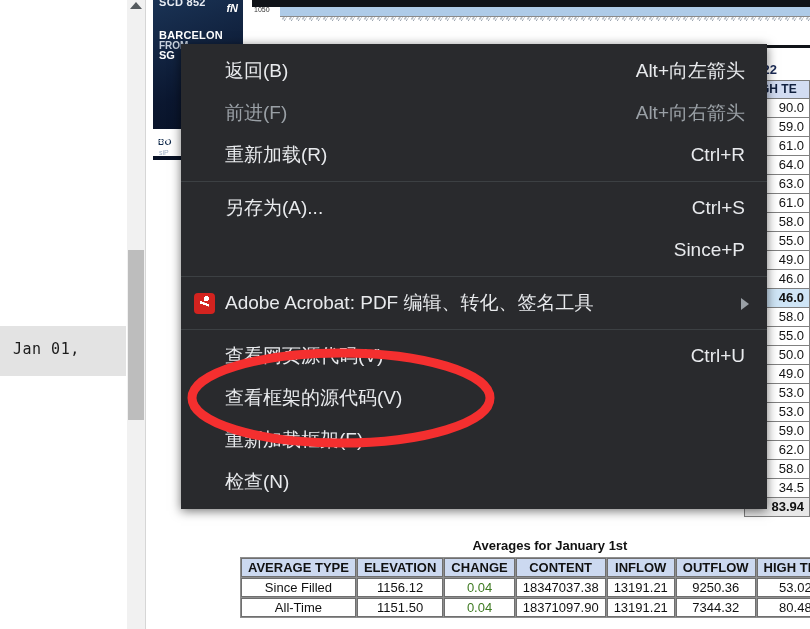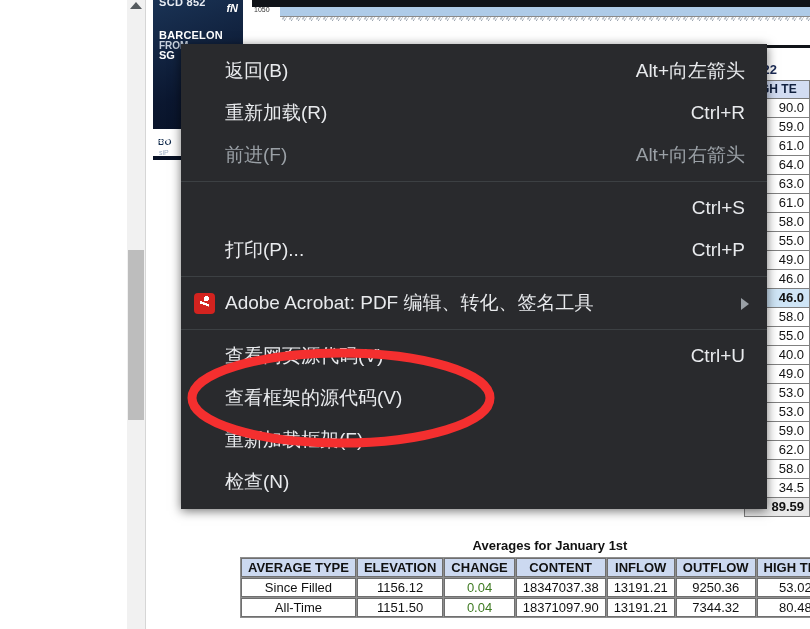--- a/index.html
+++ b/index.html
@@ -382,20 +382,23 @@
   }
 </style>
 </head>
 <body>
 
 <div id="root">
 
   <div class="page-white"></div>
 
   <div class="left-gutter"></div>
+  <div class="jan-band">
+    <span>Jan 01,</span>
+  </div>
 
   <div class="scrollbar">
     <div class="scroll-up"></div>
     <div class="scroll-thumb"></div>
   </div>
 
   <div class="content">
 
     <div class="ad-banner">
       <div class="ad-top">SCD 852</div>
@@ -511,29 +514,29 @@
         <div class="dt-row">64.0</div>
         <div class="dt-row">63.0</div>
         <div class="dt-row">61.0</div>
         <div class="dt-row">58.0</div>
         <div class="dt-row">55.0</div>
         <div class="dt-row">49.0</div>
         <div class="dt-row">46.0</div>
         <div class="dt-row hl">46.0</div>
         <div class="dt-row">58.0</div>
         <div class="dt-row">55.0</div>
-        <div class="dt-row">40.0</div>
+        <div class="dt-row">50.0</div>
         <div class="dt-row">49.0</div>
         <div class="dt-row">53.0</div>
         <div class="dt-row">53.0</div>
         <div class="dt-row">59.0</div>
         <div class="dt-row">62.0</div>
         <div class="dt-row">58.0</div>
         <div class="dt-row">34.5</div>
-        <div class="dt-row total">89.59</div>
+        <div class="dt-row total">83.94</div>
       </div>
 
   </div>
 
   <div class="avg-wrap">
     <div class="avg-title">Averages for January 1st</div>
     <table class="avg" id="avg-table">
         <thead>
           <tr>
             <th>AVERAGE TYPE</th>
@@ -566,35 +569,35 @@
           </tr>
         </tbody>
       </table>
   </div>
 
   <div class="ctx-menu" id="ctx-menu">
       <div class="ctx-item">
         <span class="ctx-label">返回(B)</span>
         <span class="ctx-accel">Alt+向左箭头</span>
       </div>
-      <div class="ctx-item">
-        <span class="ctx-label">重新加载(R)</span>
-        <span class="ctx-accel">Ctrl+R</span>
-      </div>
       <div class="ctx-item disabled">
         <span class="ctx-label">前进(F)</span>
         <span class="ctx-accel">Alt+向右箭头</span>
       </div>
+      <div class="ctx-item">
+        <span class="ctx-label">重新加载(R)</span>
+        <span class="ctx-accel">Ctrl+R</span>
+      </div>
       <div class="ctx-sep"></div>
       <div class="ctx-item">
+        <span class="ctx-label">另存为(A)...</span>
         <span class="ctx-accel">Ctrl+S</span>
       </div>
       <div class="ctx-item">
-        <span class="ctx-label">打印(P)...</span>
-        <span class="ctx-accel">Ctrl+P</span>
+        <span class="ctx-accel">Since+P</span>
       </div>
       <div class="ctx-sep"></div>
       <div class="ctx-item">
         <span class="acrobat-icon"></span>
         <span class="ctx-label">Adobe Acrobat: PDF 编辑、转化、签名工具</span>
         <span class="submenu-arrow"></span>
       </div>
       <div class="ctx-sep"></div>
       <div class="ctx-item">
         <span class="ctx-label">查看网页源代码(V)</span>

